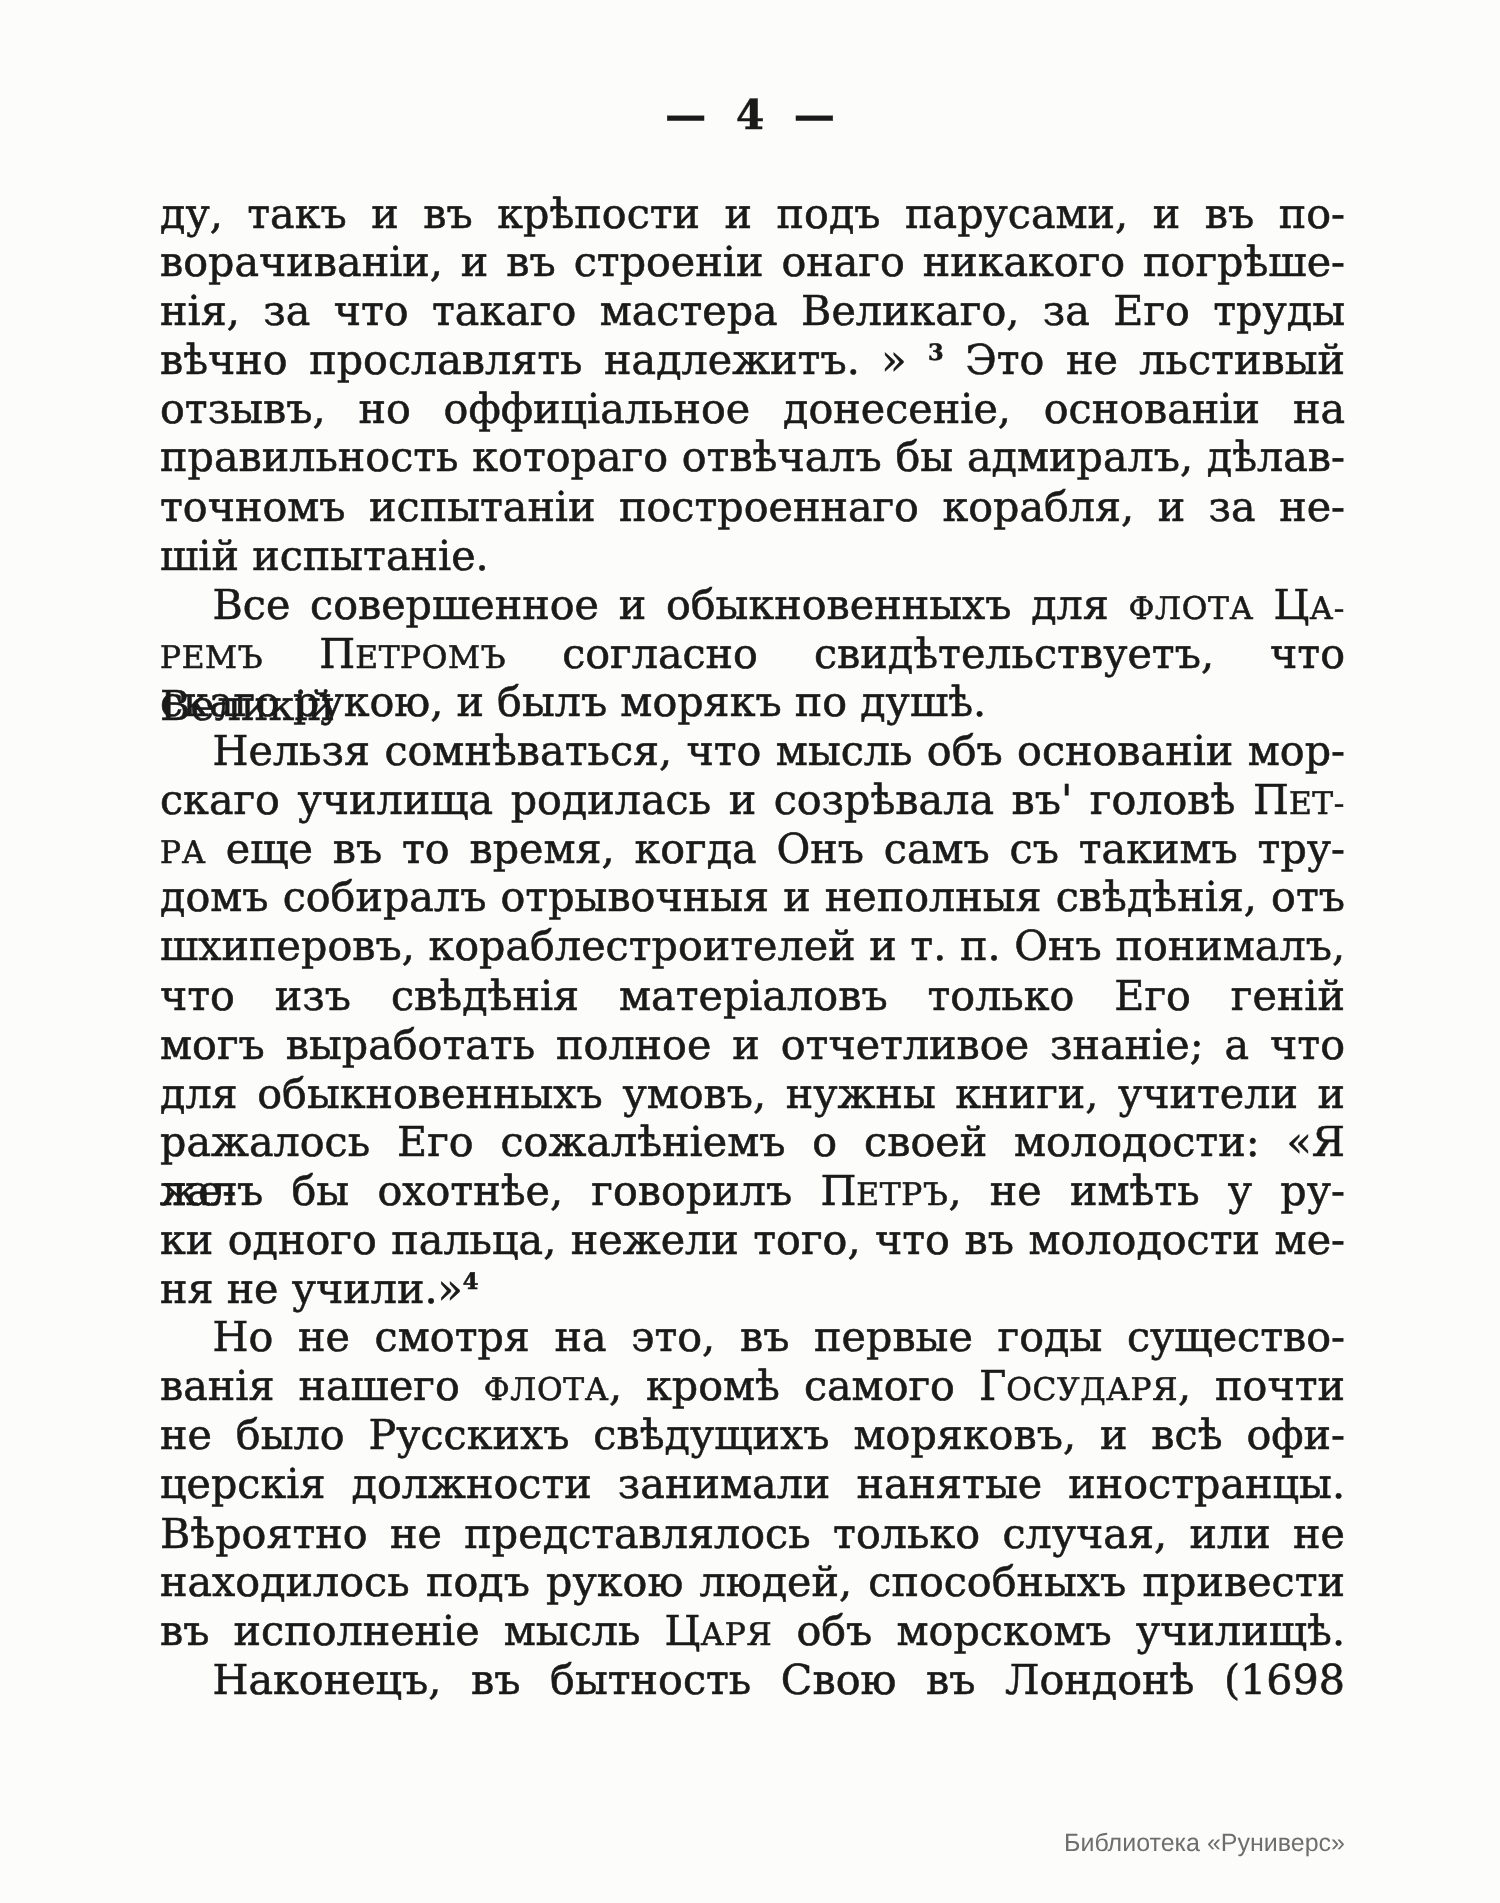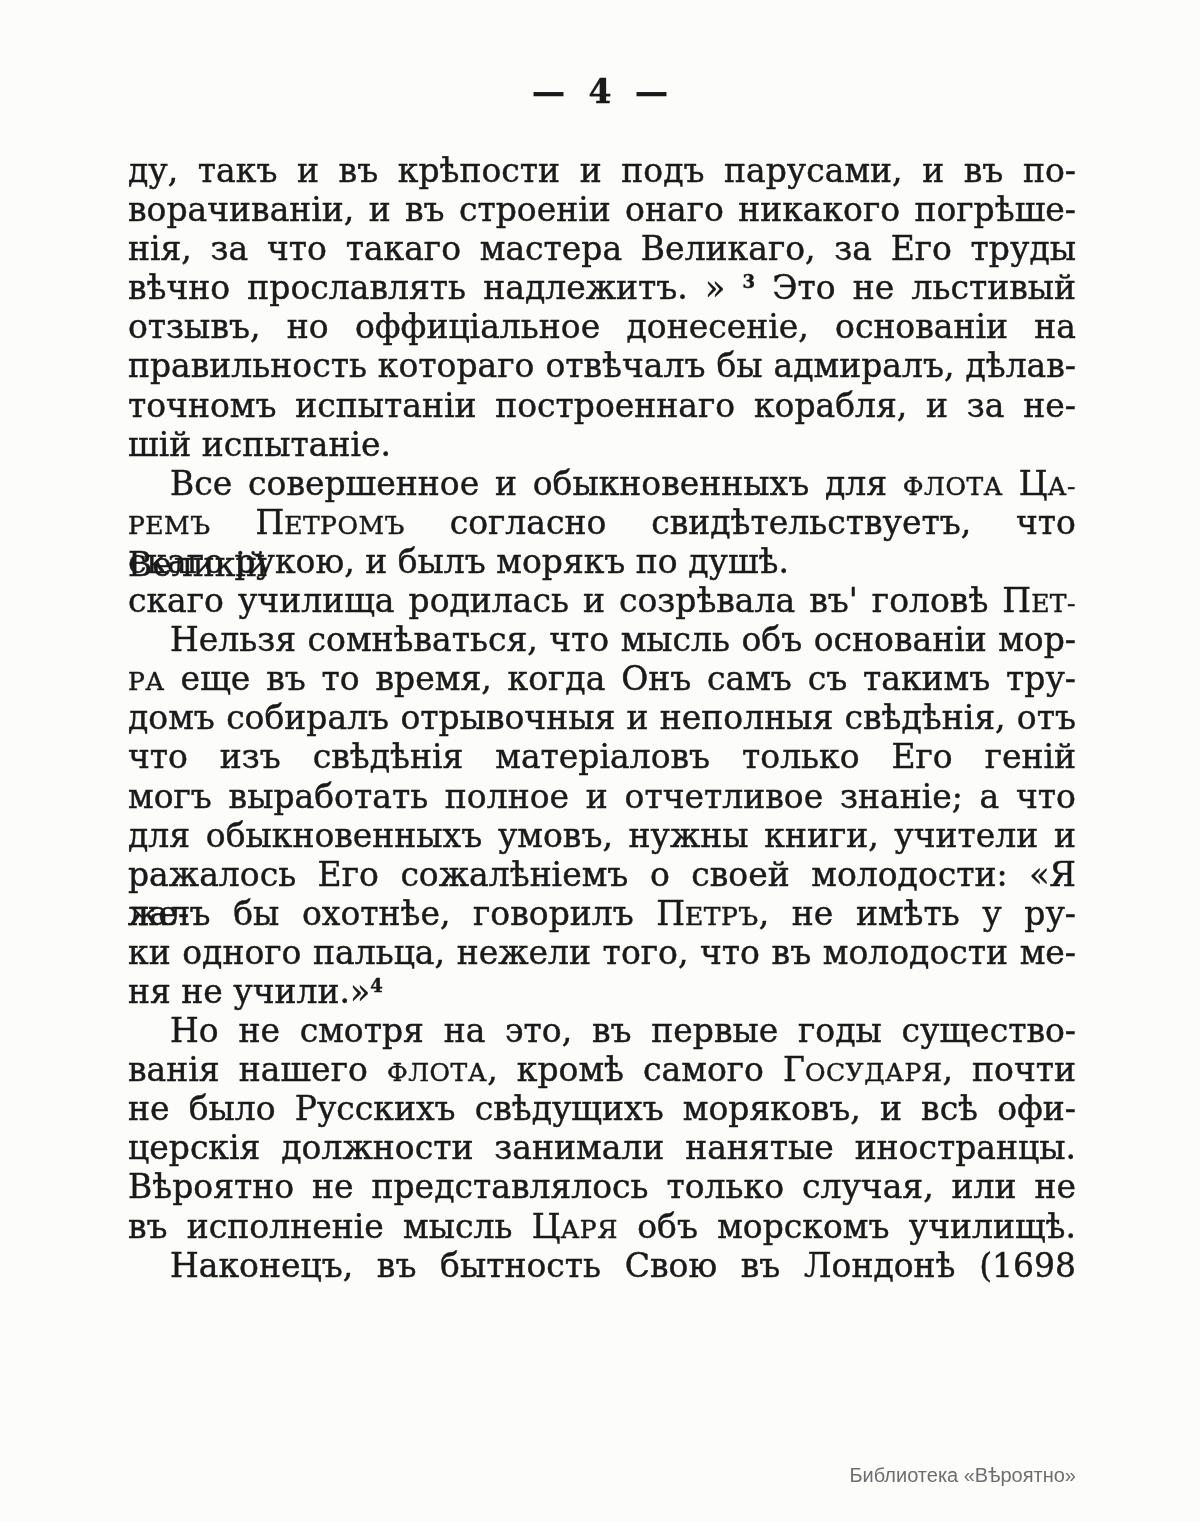--- a/index.html
+++ b/index.html
@@ -73,34 +73,36 @@
       <div class="line stretch"><span>ворачиваніи, и въ строеніи онаго никакого погрѣше-</span></div>
       <div class="line stretch"><span>нія, за что такаго мастера Великаго, за Его труды</span></div>
       <div class="line stretch"><span>вѣчно прославлять надлежитъ. » </span><span class="sup">3</span><span> Это не льстивый</span></div>
       <div class="line stretch"><span>отзывъ, но оффиціальное донесеніе, основаніи на</span></div>
       <div class="line stretch"><span>правильность котораго отвѣчалъ бы адмиралъ, дѣлав-</span></div>
       <div class="line stretch"><span>точномъ испытаніи построеннаго корабля, и за не-</span></div>
       <div class="line"><span>шій испытаніе.</span></div>
       <div class="line indent stretch"><span>Все совершенное и обыкновенныхъ для </span><span class="sc">флота</span><span> </span><span>Ц</span><span class="sc">а-</span></div>
       <div class="line stretch"><span class="sc">ремъ</span><span> </span><span>П</span><span class="sc">етромъ</span><span> согласно свидѣтельствуетъ, что Великій</span></div>
       <div class="line"><span>скаго рукою, и былъ морякъ по душѣ.</span></div>
+      <div class="line indent stretch"><span>Нельзя сомнѣваться, что мысль объ основаніи мор-</span></div>
       <div class="line stretch"><span>скаго училища родилась и созрѣвала въ' головѣ </span><span>П</span><span class="sc">ет-</span></div>
-      <div class="line indent stretch"><span>Нельзя сомнѣваться, что мысль объ основаніи мор-</span></div>
       <div class="line stretch"><span class="sc">ра</span><span> еще въ то время, когда Онъ самъ съ такимъ тру-</span></div>
       <div class="line stretch"><span>домъ собиралъ отрывочныя и неполныя свѣдѣнія, отъ</span></div>
+      <div class="line stretch"><span>шхиперовъ, кораблестроителей и т. п. Онъ понималъ,</span></div>
       <div class="line stretch"><span>что изъ свѣдѣнія матеріаловъ только Его геній</span></div>
       <div class="line stretch"><span>могъ выработать полное и отчетливое знаніе; а что</span></div>
       <div class="line stretch"><span>для обыкновенныхъ умовъ, нужны книги, учители и</span></div>
       <div class="line stretch"><span>ражалось Его сожалѣніемъ о своей молодости: «Я же-</span></div>
       <div class="line stretch"><span>лалъ бы охотнѣе, говорилъ </span><span>П</span><span class="sc">етръ</span><span>, не имѣть у ру-</span></div>
       <div class="line stretch"><span>ки одного пальца, нежели того, что въ молодости ме-</span></div>
       <div class="line"><span>ня не учили.»</span><span class="sup">4</span></div>
       <div class="line indent stretch"><span>Но не смотря на это, въ первые годы существо-</span></div>
       <div class="line stretch"><span>ванія нашего </span><span class="sc">флота</span><span>, кромѣ самого </span><span>Г</span><span class="sc">осударя</span><span>, почти</span></div>
       <div class="line stretch"><span>не было Русскихъ свѣдущихъ моряковъ, и всѣ офи-</span></div>
       <div class="line stretch"><span>церскія должности занимали нанятые иностранцы.</span></div>
       <div class="line stretch"><span>Вѣроятно не представлялось только случая, или не</span></div>
+      <div class="line stretch"><span>находилось подъ рукою людей, способныхъ привести</span></div>
       <div class="line stretch"><span>въ исполненіе мысль </span><span>Ц</span><span class="sc">аря</span><span> объ морскомъ училищѣ.</span></div>
       <div class="line indent stretch"><span>Наконецъ, въ бытность Свою въ Лондонѣ (1698</span></div>
     </div>
 
-  <div class="watermark">Библиотека «Вѣроятно»</div>
+  <div class="watermark">Библиотека «Руниверс»</div>
 </div>
 
 </body></html>

